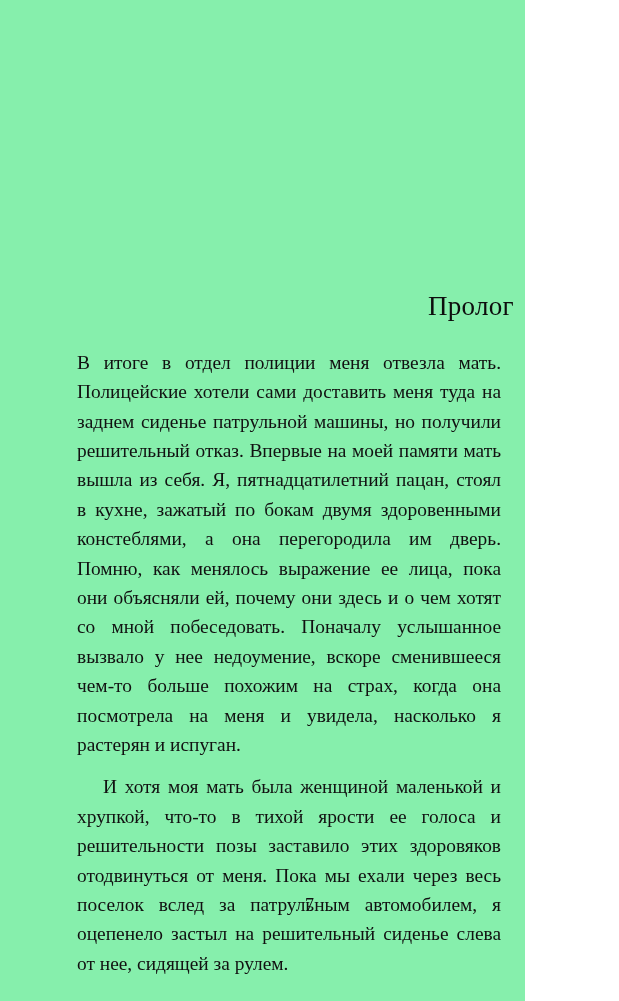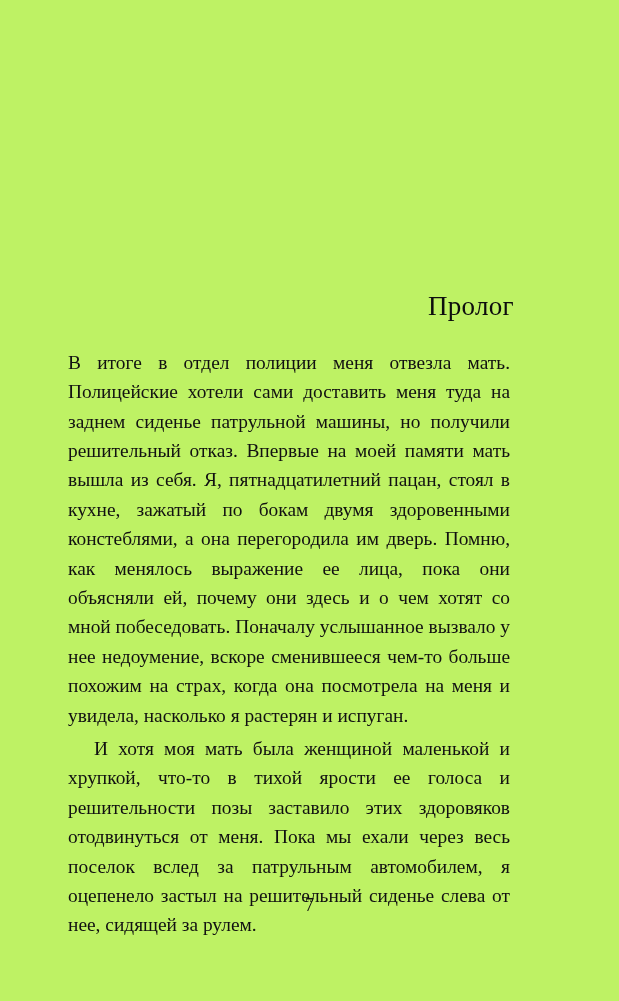--- a/index.html
+++ b/index.html
@@ -9,42 +9,42 @@
   }
   body {
     width: 619px;
     height: 1001px;
     overflow: hidden;
     font-family: "Liberation Serif", "DejaVu Serif", serif;
     color: #101010;
   }
   .page {
     position: relative;
-    width: 619px;
+    width: 525px;
     height: 1001px;
-    background: #bef264;
+    background: #86efac;
     box-sizing: border-box;
   }
   .content {
     position: absolute;
     left: 64px;
     top: 292px;
     width: 450px;
   }
   .chapter-title {
     text-align: right;
     font-size: 27px;
     font-weight: normal;
     letter-spacing: 0.3px;
     margin: 0 0 26px 0;
     line-height: 1.1;
     color: #0d0d0d;
   }
   .body-text p {
-    margin: 4px;
+    margin: 13px;
     font-size: 19.4px;
     line-height: 29.4px;
     text-align: justify;
     text-justify: inter-word;
     hyphens: manual;
     color: #111111;
   }
   .body-text p.indent {
     text-indent: 26px;
   }

